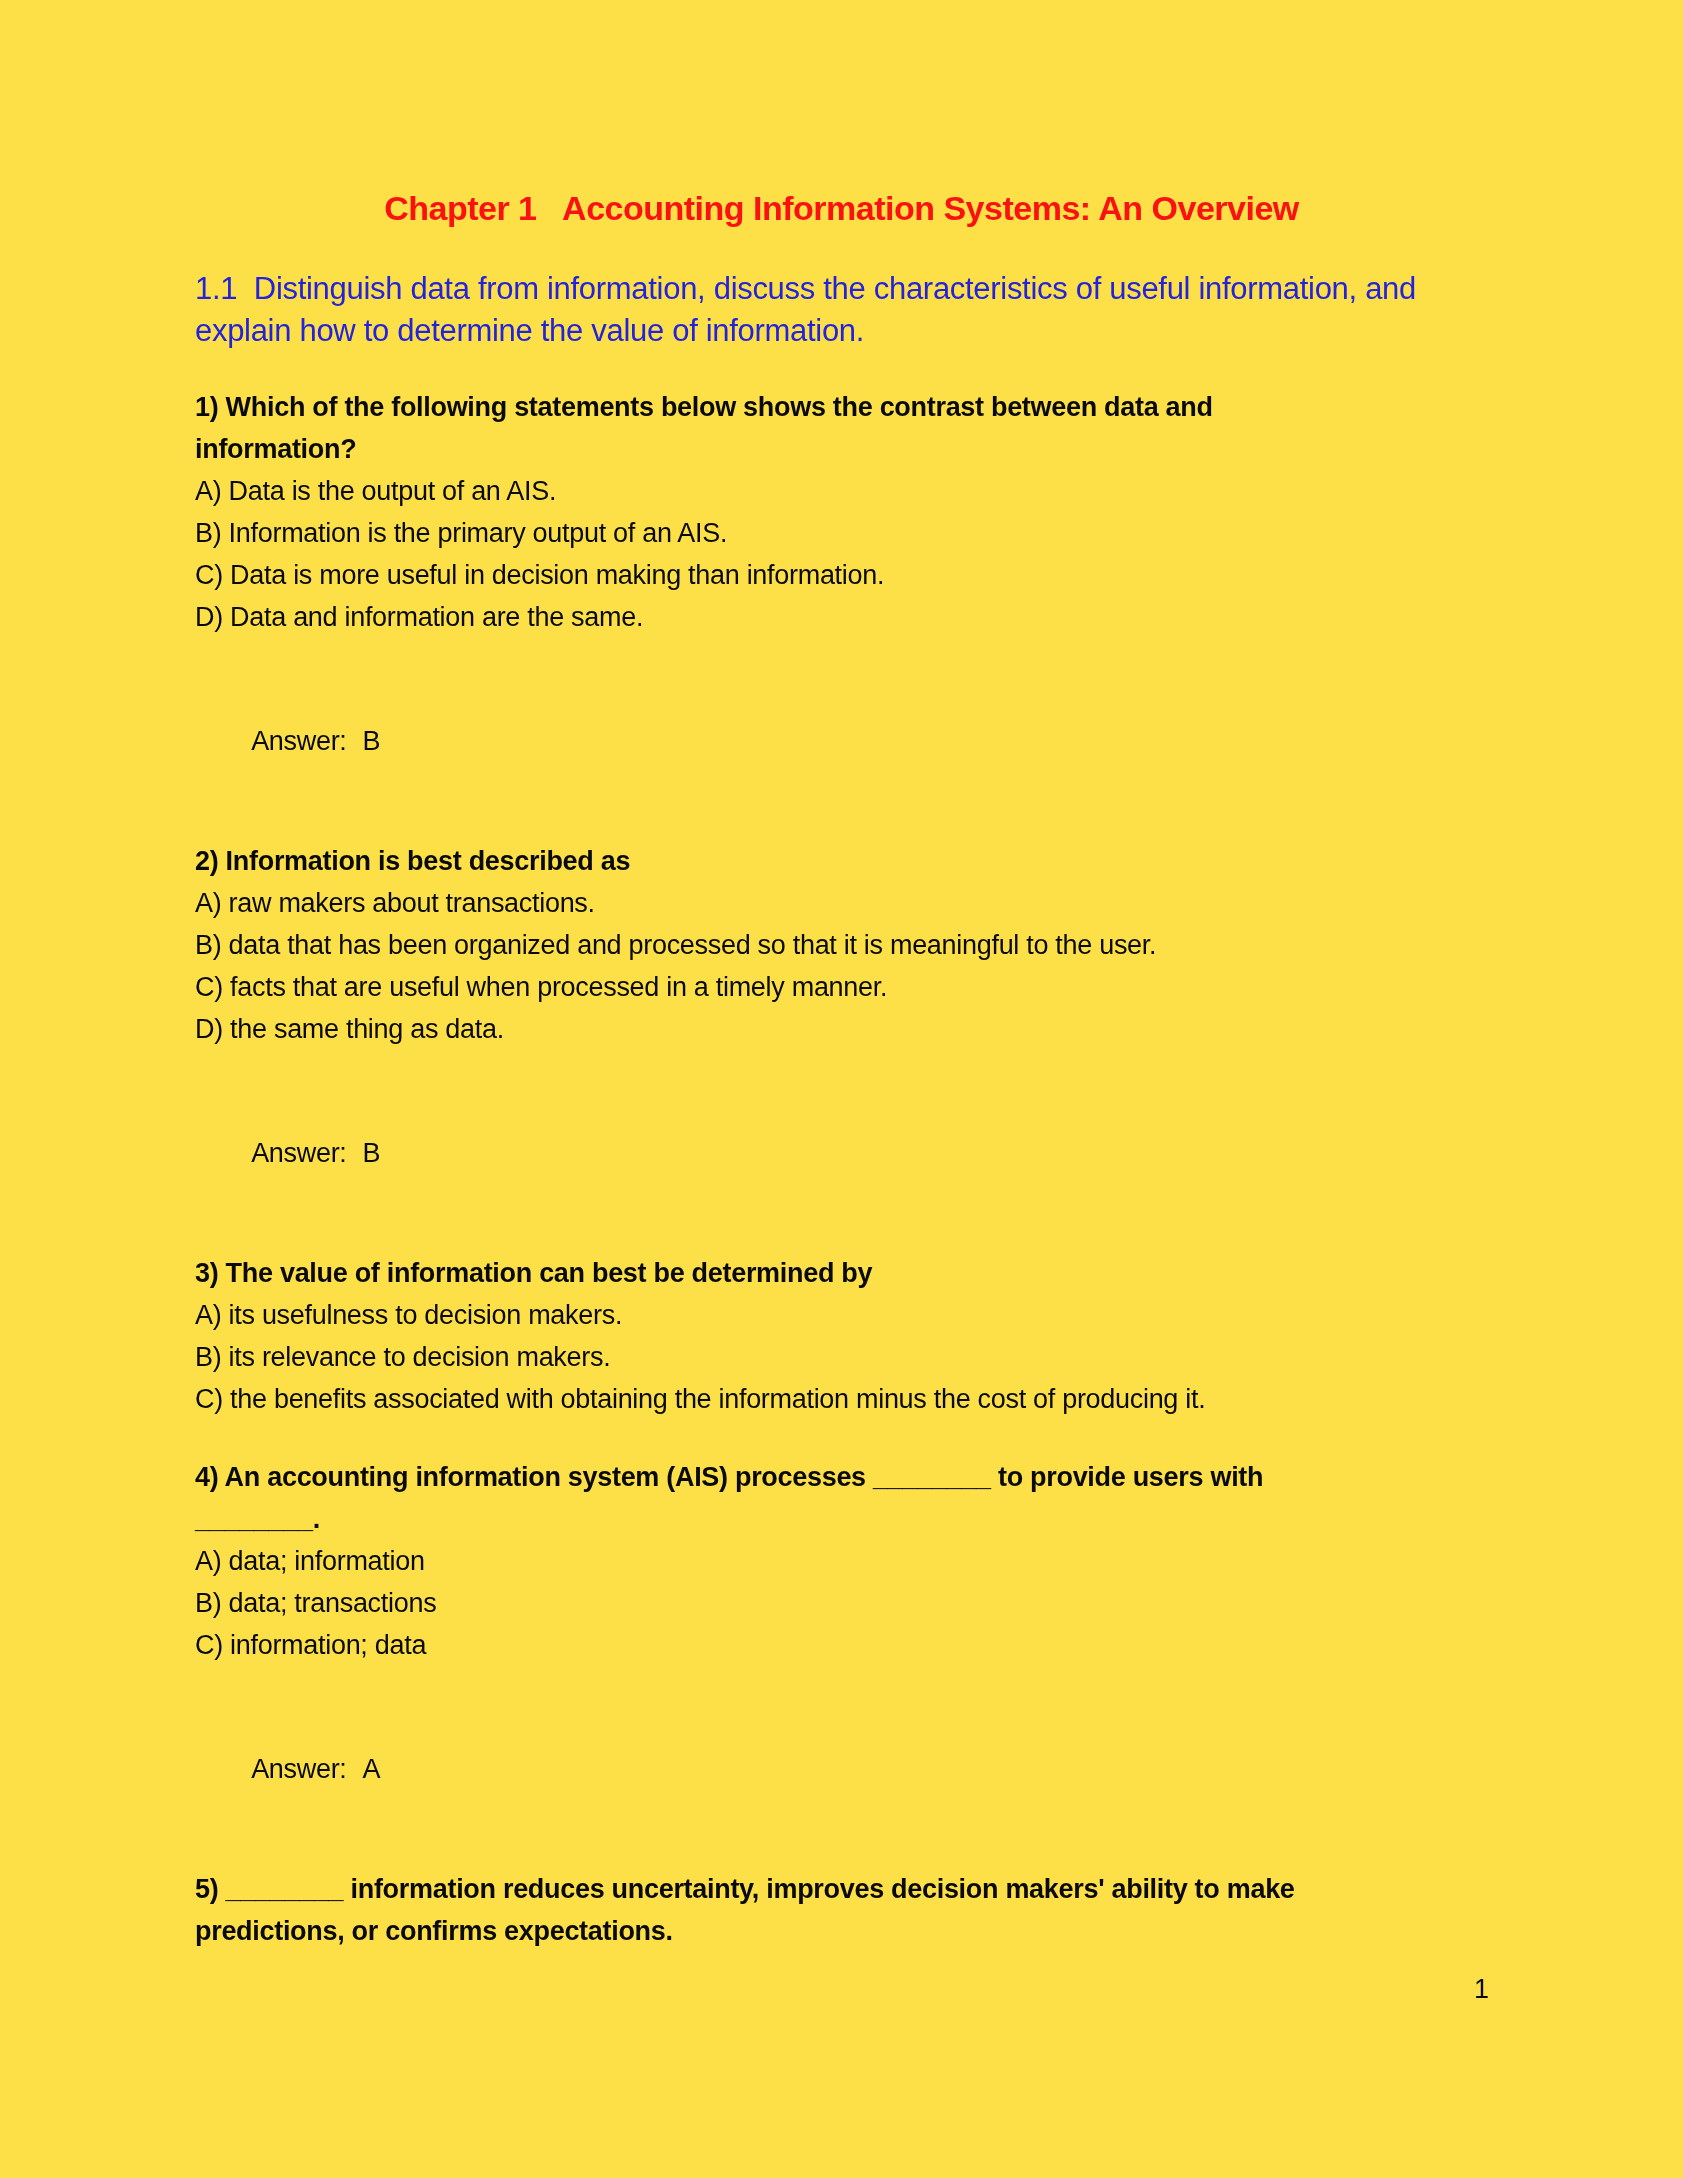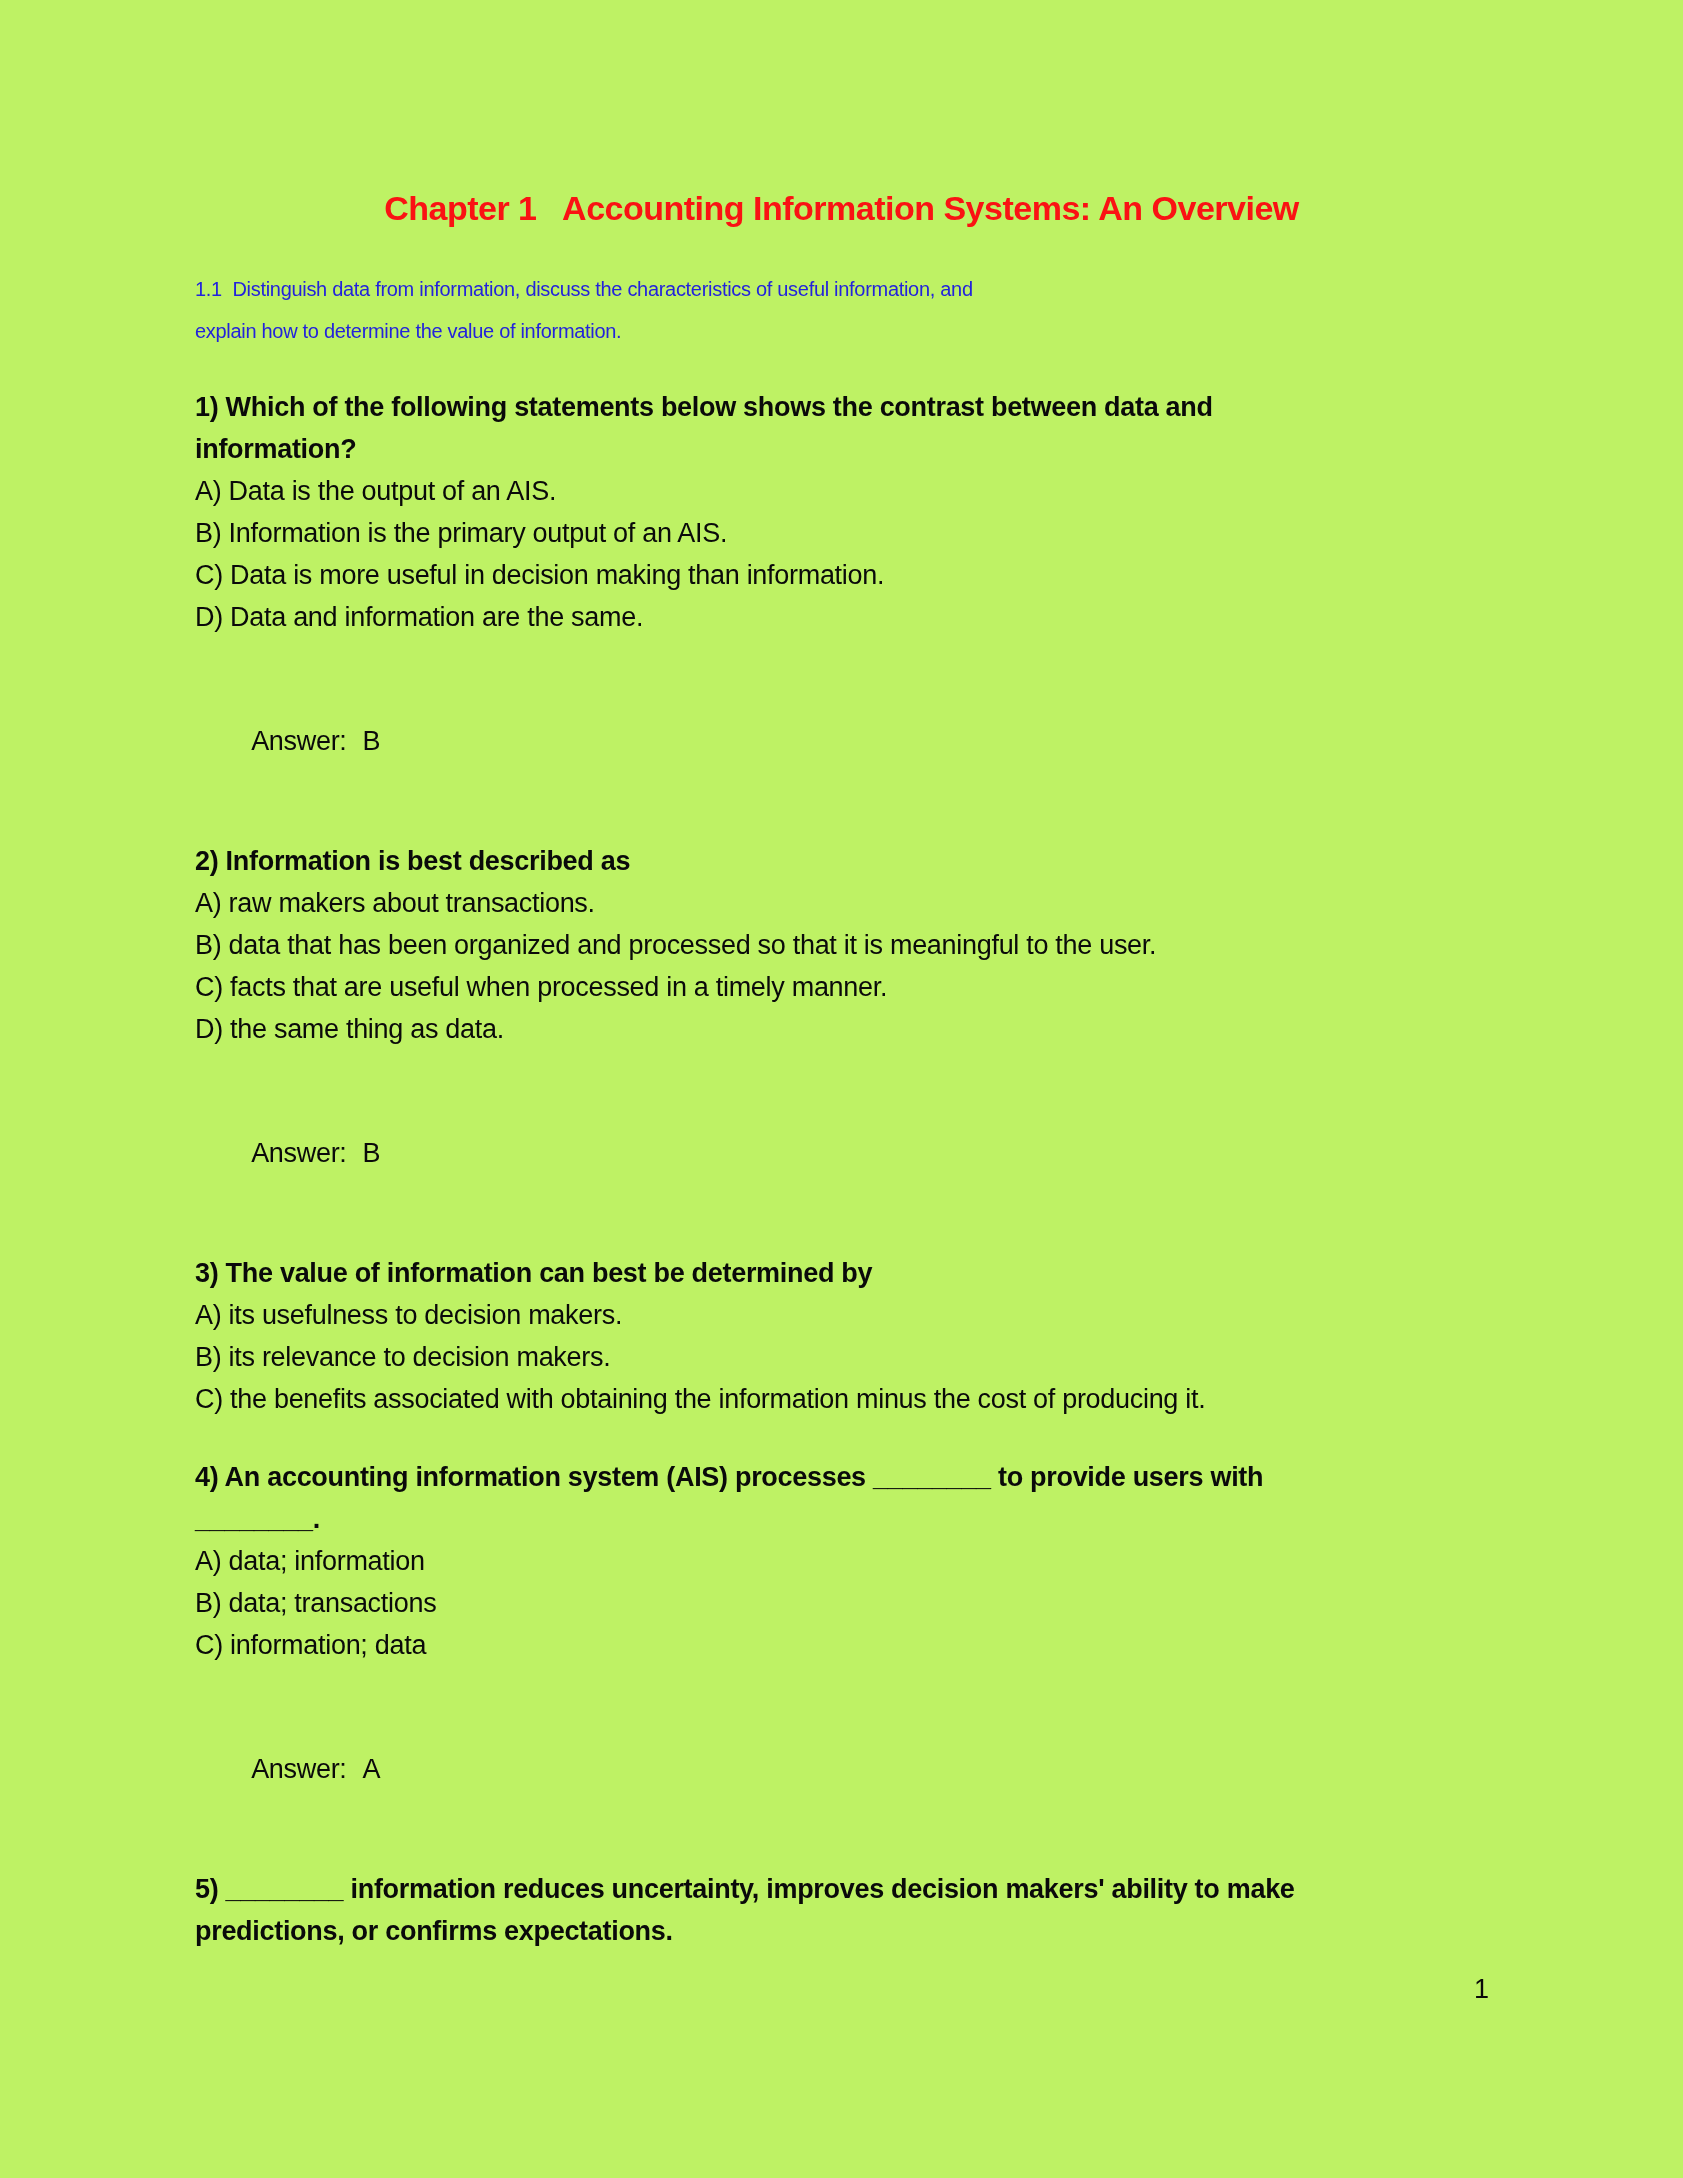--- a/index.html
+++ b/index.html
@@ -4,42 +4,42 @@
 <style>
   html, body {
     margin: 0;
     padding: 0;
     background: #ffffff;
   }
   .page {
     position: relative;
     width: 1683px;
     height: 2178px;
-    background: #bef264;
+    background: #fde047;
     font-family: "Liberation Sans", "DejaVu Sans", sans-serif;
     color: #0a0a0a;
     overflow: hidden;
   }
   .content {
     position: absolute;
     left: 195px;
     top: 184px;
     width: 1293px;
   }
   .doc-title {
     font-size: 34px;
     font-weight: bold;
     line-height: 48px;
     letter-spacing: -0.5px;
     text-align: center;
     white-space: pre;
     margin: 0 0 36px 0;
   }
   .section-heading {
-    font-size: 20px;
+    font-size: 31px;
     line-height: 42px;
     letter-spacing: -0.3px;
     margin: 0 0 34px 0;
   }
   .section-heading .line { white-space: pre; }
   .qa {
     font-size: 27px;
     line-height: 42px;
     letter-spacing: -0.3px;
     margin: 0 0 36px 0;

